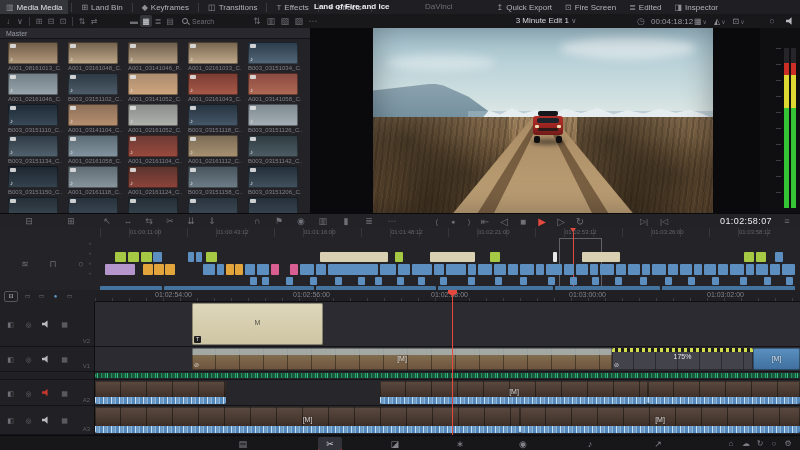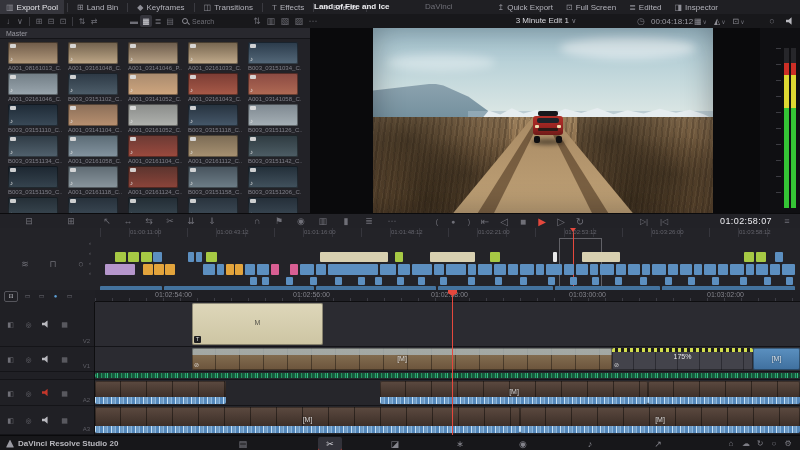--- a/index.html
+++ b/index.html
@@ -177,21 +177,21 @@
 </style>
 </head>
 <body>
 
 <div id="app">
 
   <div id="topbar" class="abs">
     <div id="tabs" style="display:flex;height:14px;">
         <div class="tab active">
           <span class="tglyph">▥</span>
-          <span>Export Pool</span>
+          <span>Media Media</span>
         </div>
         <div class="sep"></div>
         <div class="tab">
           <span class="tglyph">⊞</span>
           <span>Land Bin</span>
         </div>
         <div class="sep"></div>
         <div class="tab">
           <span class="tglyph">◆</span>
           <span>Keyframes</span>
@@ -216,21 +216,21 @@
   </div>
   <span id="proj-title">Land of Fire and Ice</span>
   <span id="proj-status">DaVinci</span>
   <div id="actions">
       <div class="actbtn">
         <span class="tglyph">↥</span>
         <span>Quick Export</span>
       </div>
       <div class="actbtn">
         <span class="tglyph">⊡</span>
-        <span>Full Screen</span>
+        <span>Fire Screen</span>
       </div>
       <div class="actbtn">
         <span class="tglyph">≣</span>
         <span>Edited</span>
       </div>
       <div class="actbtn">
         <span class="tglyph">◨</span>
         <span>Inspector</span>
       </div>
     </div>
@@ -811,24 +811,20 @@
           <div class="clip dfilm" style="left: 425px; width: 280px;">
             <div class="awave"></div>
             <span class="ctrbadge">[M]</span>
           </div>
         </div>
       </div>
     <div id="mainplayhead" style="left: 452px;"></div>
   </div>
 
   <div id="bottombar" class="abs">
-    <div id="applabel-wrap">
-      <span class="logo"></span>
-      <span id="applabel">DaVinci Resolve Studio 20</span>
-    </div>
   <span class="pageic" style="left: 231px;">▤</span>
       <span class="pageic on" style="left: 318px;">✂</span>
       <span class="pageic" style="left: 383px;">◪</span>
       <span class="pageic" style="left: 448px;">∗</span>
       <span class="pageic" style="left: 511px;">◉</span>
       <span class="pageic" style="left: 578px;">♪</span>
       <span class="pageic" style="left: 646px;">↗</span>
       <span class="brico" style="left: 724px;">⌂</span>
       <span class="brico" style="left: 739px;">☁</span>
       <span class="brico" style="left: 753px;">↻</span>

